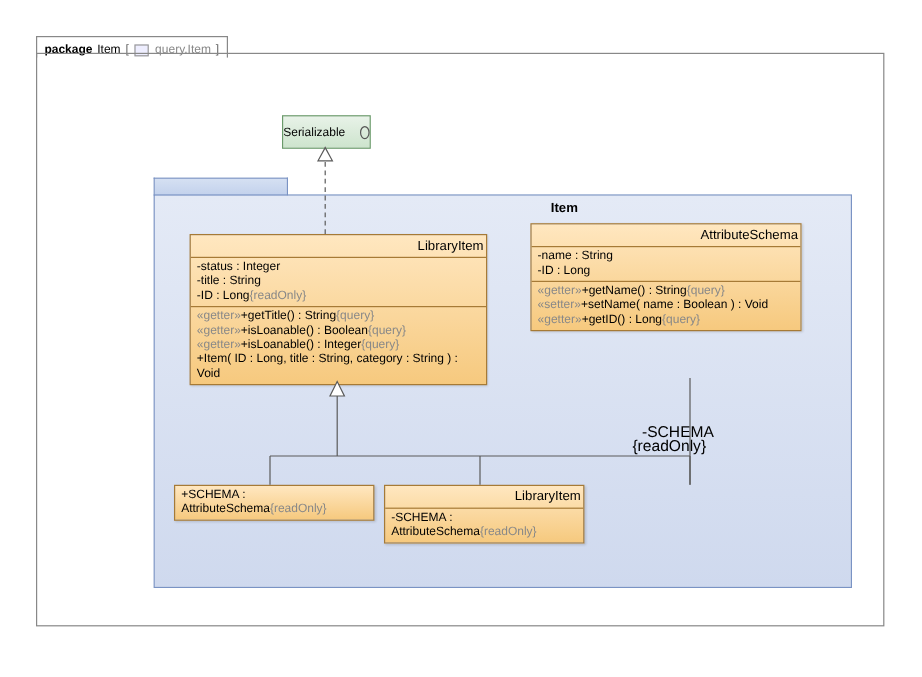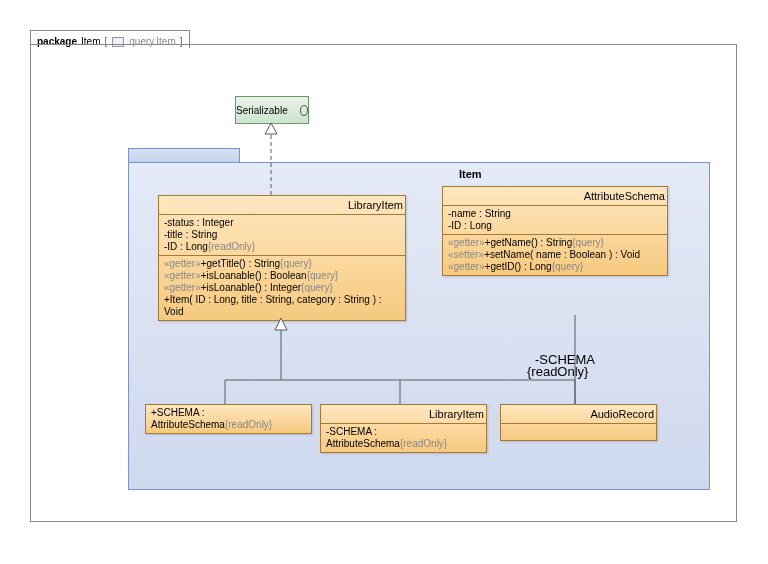--- a/index.html
+++ b/index.html
@@ -84,24 +84,20 @@
     </div>
   </div>
 
   <div class="cls" style="left:320px;top:404px;width:165px">
     <div class="hdr">LibraryItem</div>
     <div class="sec">
       <span class="u">-SCHEMA : AttributeSchema</span><span class="dim u">{readOnly}</span>
     </div>
   </div>
 
-  <div class="cls" style="left:500px;top:404px;width:155px">
-    <div class="hdr">AudioRecord</div>
-    <div class="sec" style="height:12px"></div>
-  </div>
 
   <div class="assoc-lbl" style="left:535px;top:352px">-SCHEMA</div>
   <div class="assoc-lbl" style="left:527px;top:364px">{readOnly}</div>
 
   <svg class="conn">
 
     <line x1="271" y1="195" x2="271" y2="133" stroke="#5a5a5a" stroke-dasharray="4,3"></line>
     <polygon points="271,123 265,134 277,134" fill="#fff" stroke="#5a5a5a"></polygon>
 
     <polygon points="281,318 275,330 287,330" fill="#fff" stroke="#5a5a5a"></polygon>

